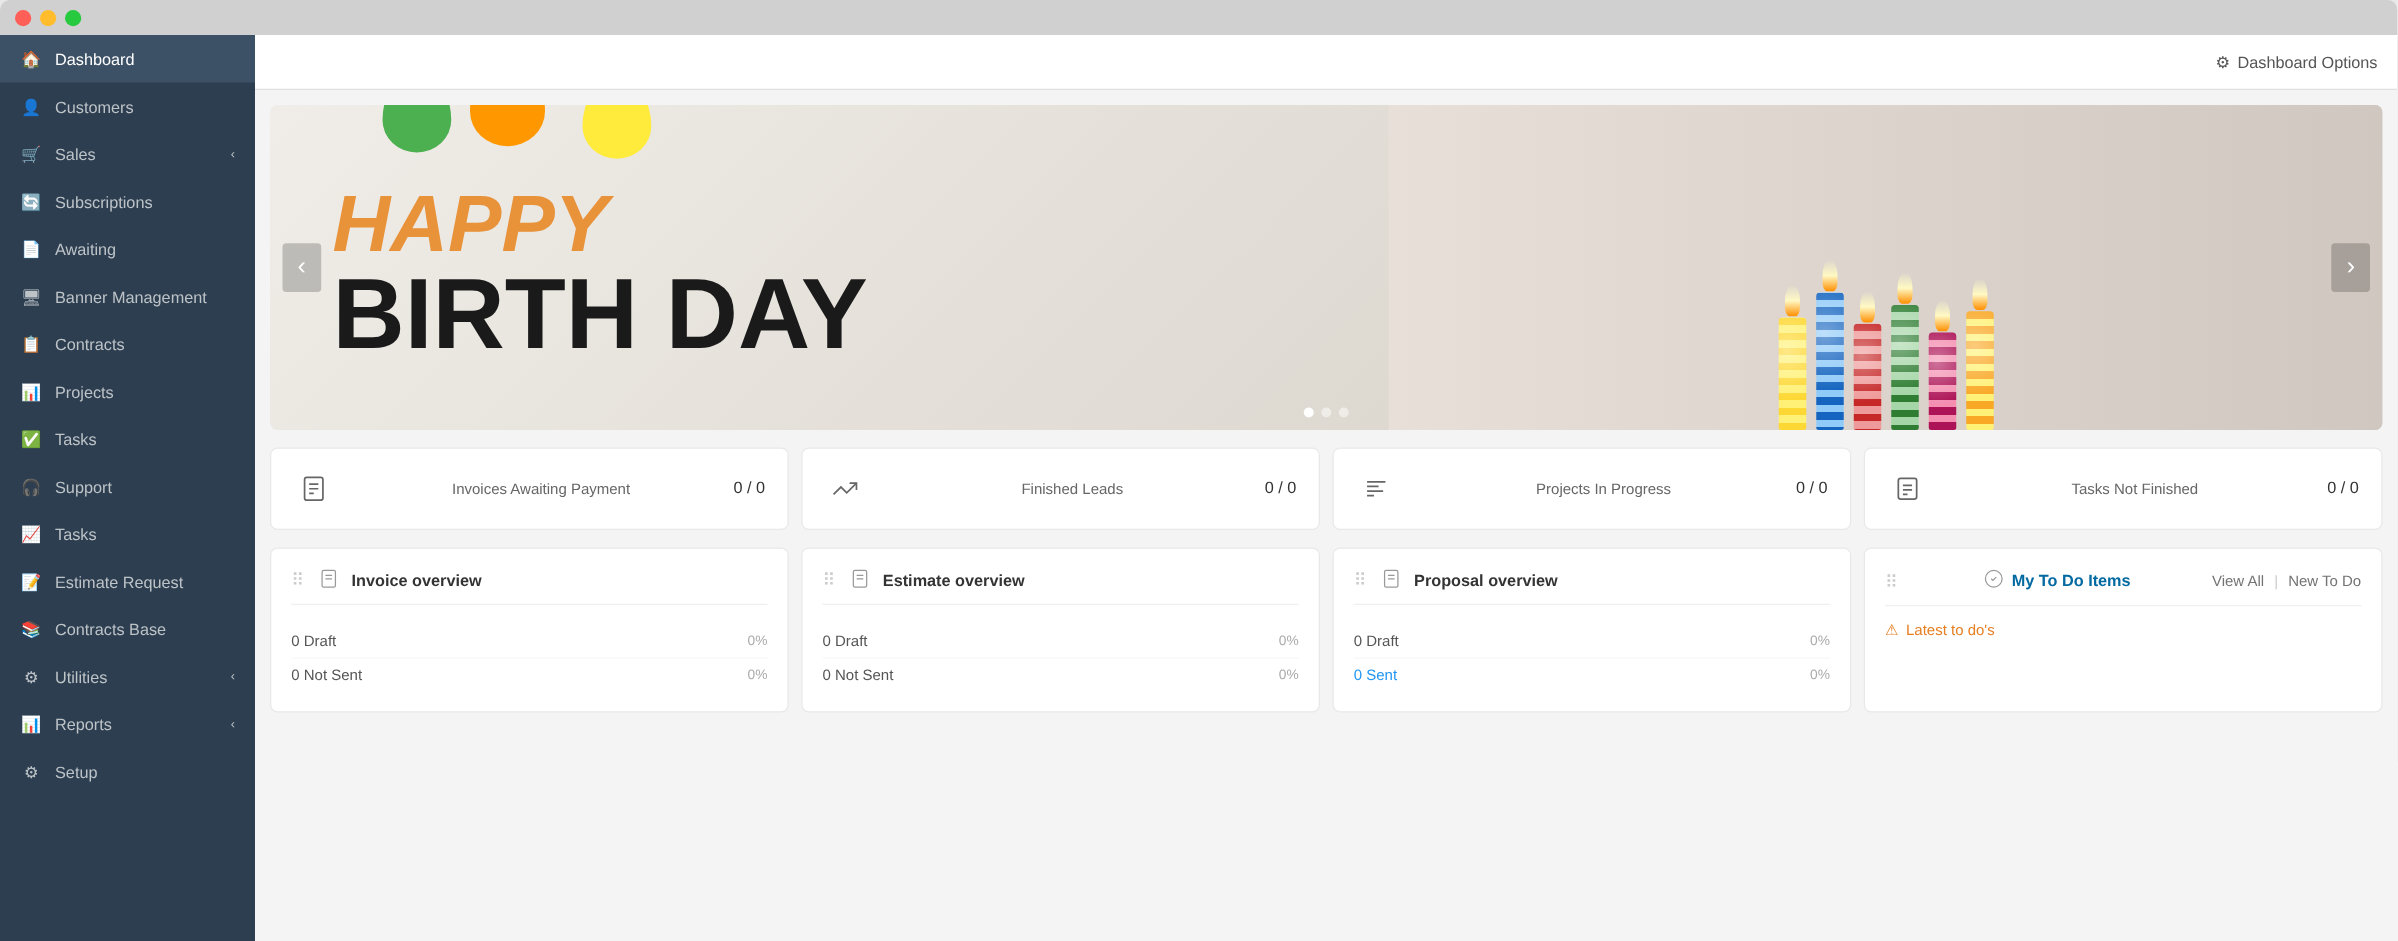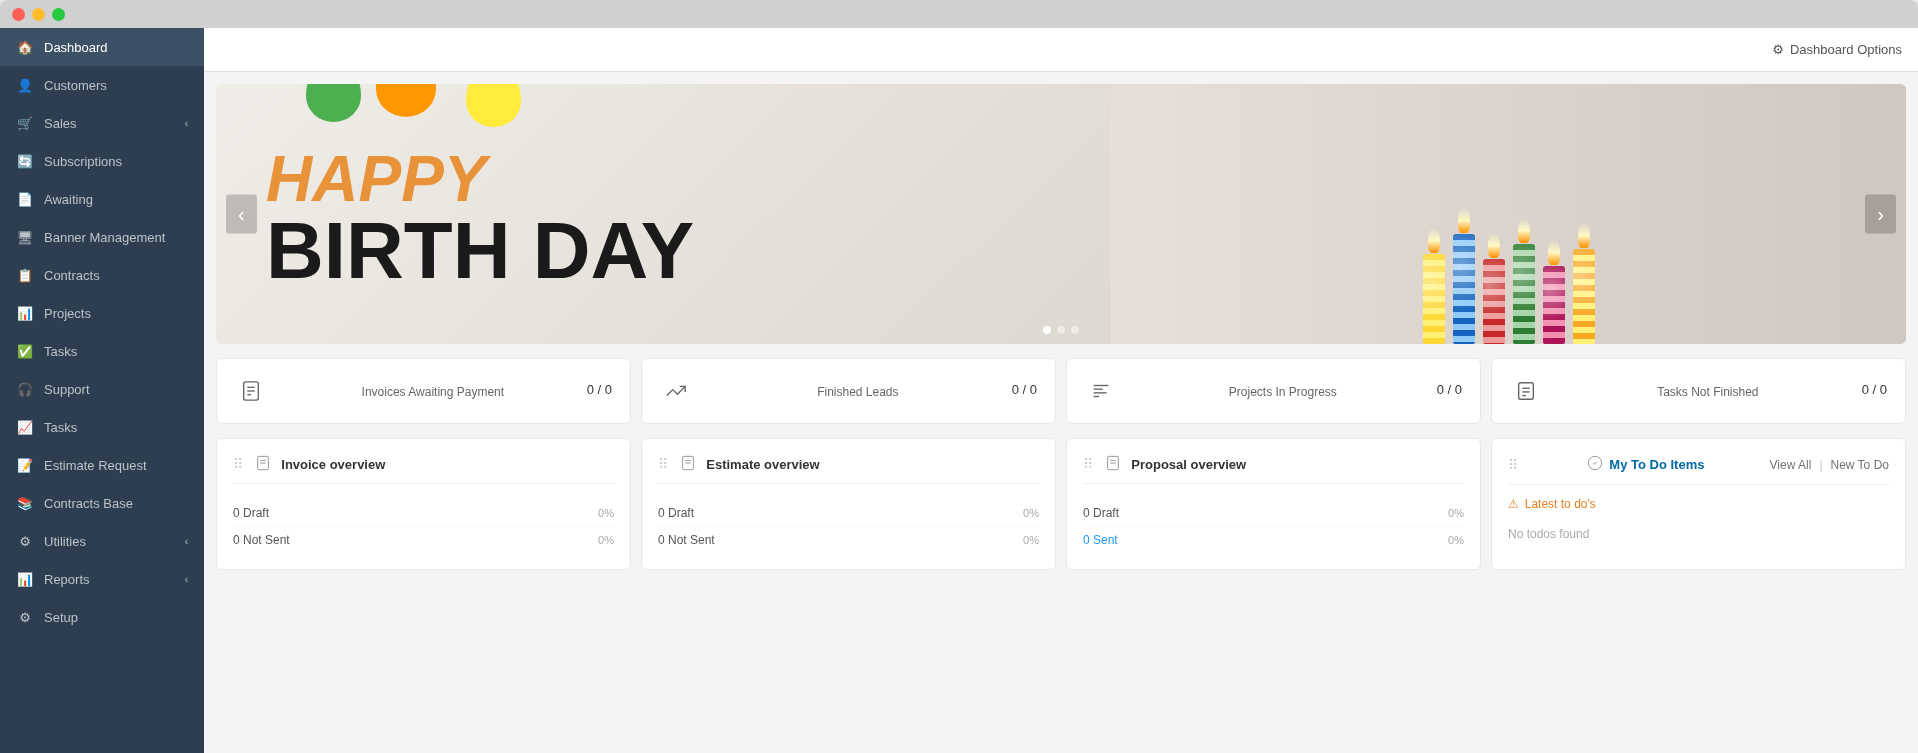--- a/index.html
+++ b/index.html
@@ -378,19 +378,18 @@
             <div class="todo-actions">
               <a class="todo-action-link">View All</a>
               <span class="todo-action-link divider">|</span>
               <a class="todo-action-link">New To Do</a>
             </div>
           </div>
           <div class="todo-latest">
             <span>⚠</span>
             <span>Latest to do's</span>
           </div>
-          <div class="todo-empty">No todos found</div>
         </div>
 
       </div>
     </div>
   </div>
 </div>
 
 </body></html>

